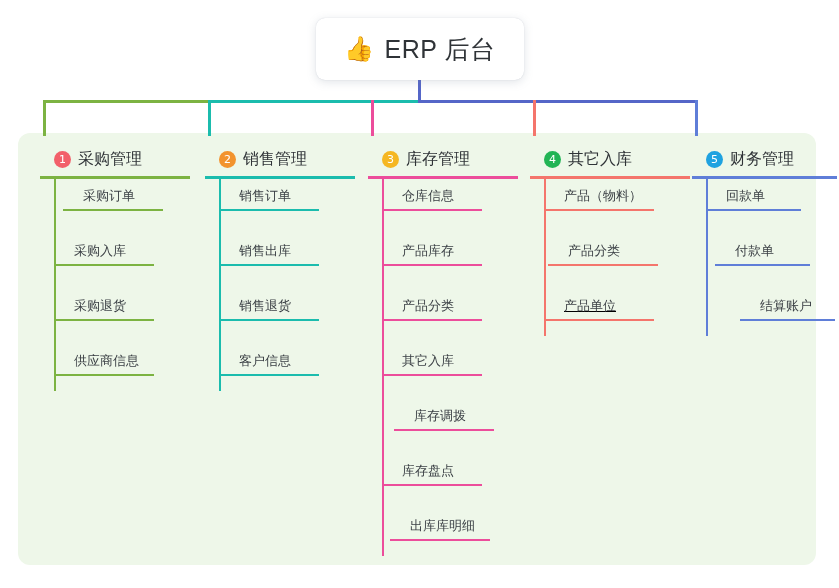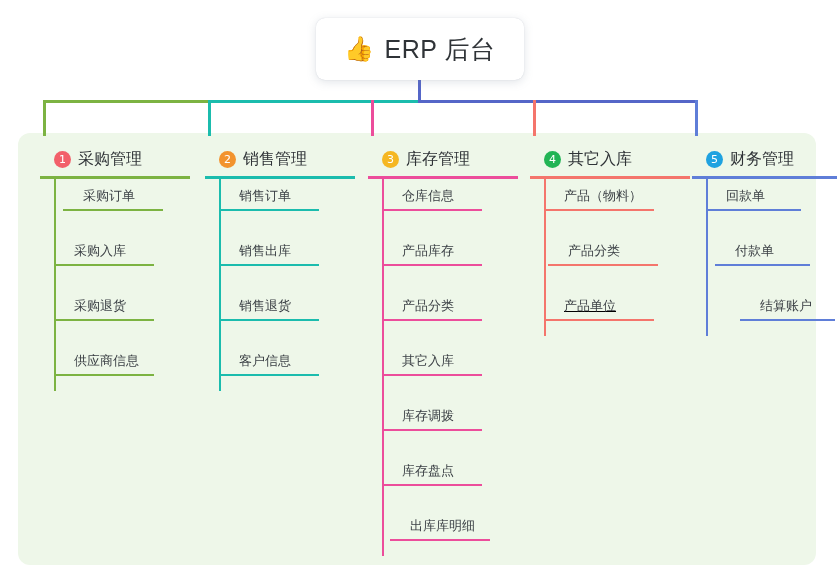--- a/index.html
+++ b/index.html
@@ -153,21 +153,21 @@
             <div class="leaf-rule" style="background: rgb(236, 77, 155); width: 100px; margin-left: -20px;"></div>
           </div>
           <div class="leaf" style="position: absolute; left: 0px; top: 118px;">
             <span class="leaf-text">产品分类</span>
             <div class="leaf-rule" style="background: rgb(236, 77, 155); width: 100px; margin-left: -20px;"></div>
           </div>
           <div class="leaf" style="position: absolute; left: 0px; top: 173px;">
             <span class="leaf-text">其它入库</span>
             <div class="leaf-rule" style="background: rgb(236, 77, 155); width: 100px; margin-left: -20px;"></div>
           </div>
-          <div class="leaf" style="position: absolute; left: 0px; top: 228px;">
+          <div class="leaf" style="position: absolute; left: 12px; top: 228px;">
             <span class="leaf-text">库存调拨</span>
             <div class="leaf-rule" style="background: rgb(236, 77, 155); width: 100px; margin-left: -20px;"></div>
           </div>
           <div class="leaf" style="position: absolute; left: 0px; top: 283px;">
             <span class="leaf-text">库存盘点</span>
             <div class="leaf-rule" style="background: rgb(236, 77, 155); width: 100px; margin-left: -20px;"></div>
           </div>
           <div class="leaf" style="position: absolute; left: 8px; top: 338px;">
             <span class="leaf-text">出库库明细</span>
             <div class="leaf-rule" style="background: rgb(236, 77, 155); width: 100px; margin-left: -20px;"></div>

